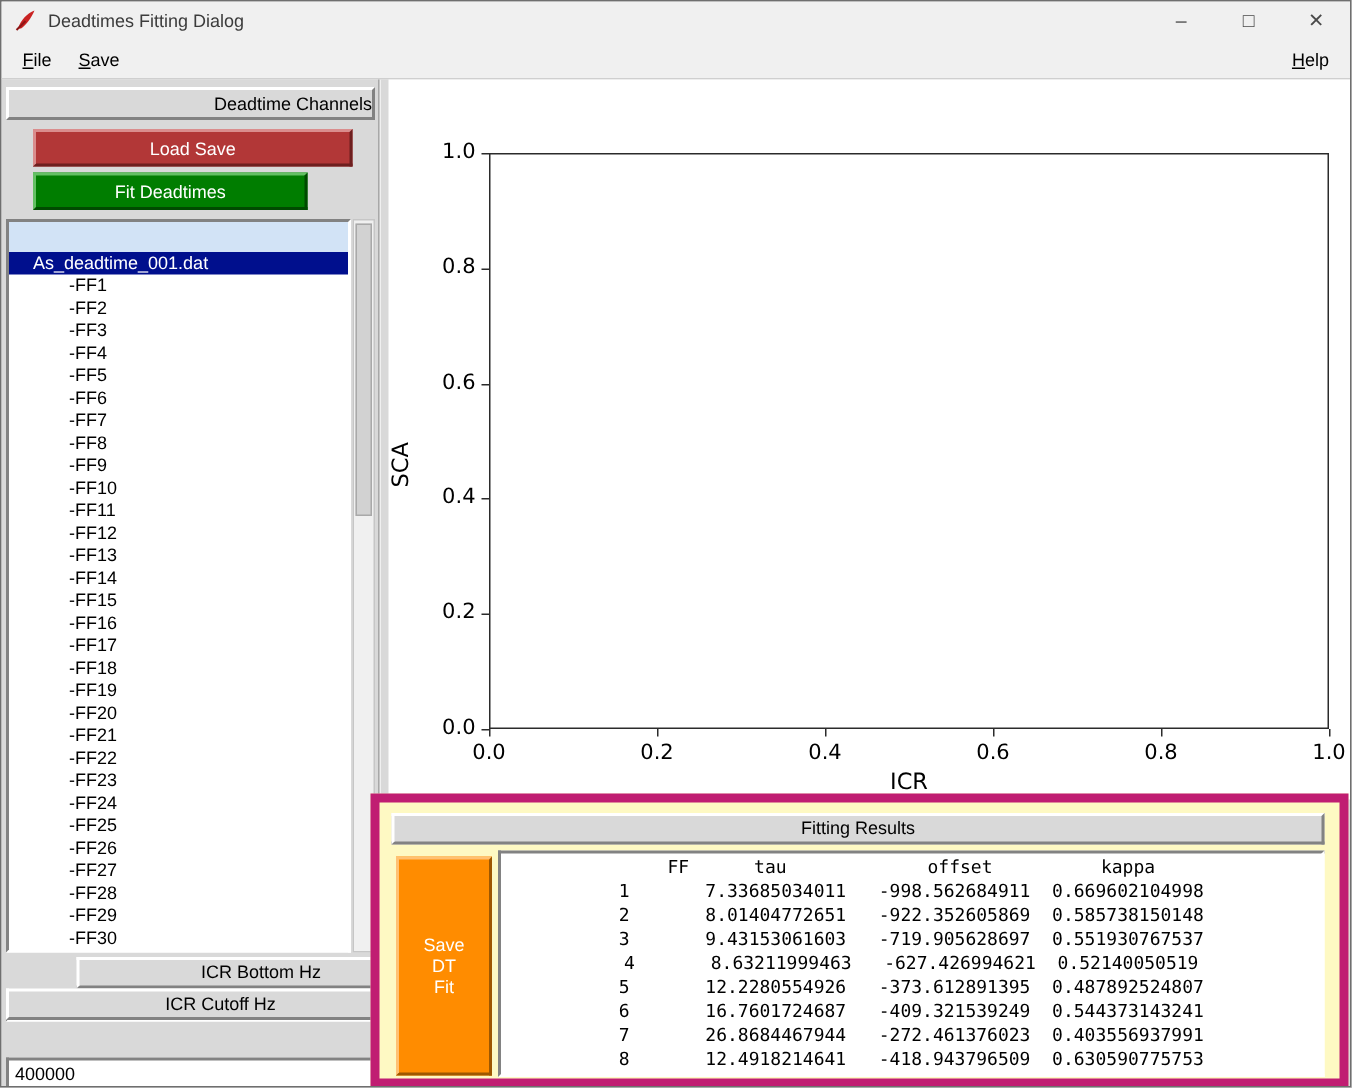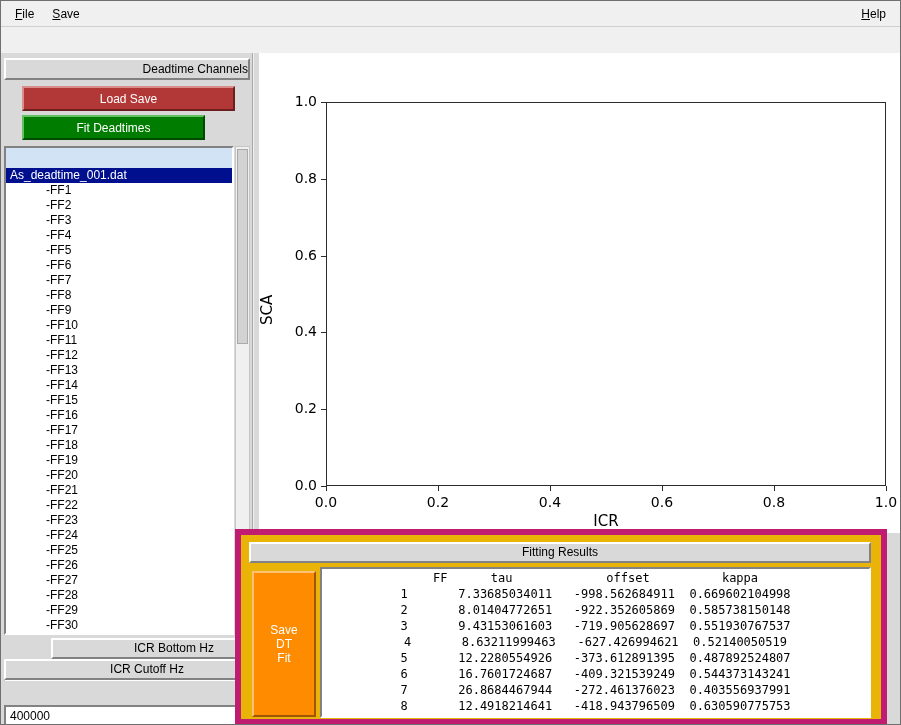--- a/index.html
+++ b/index.html
@@ -25,21 +25,21 @@
   .raised { border:2px solid; border-color:#ffffff #828282 #828282 #ffffff; background:#d9d9d9; }
   .sunken { border:2px solid; border-color:#828282 #ffffff #ffffff #828282; background:#ffffff; }
   .sb-header { position:absolute; left:3px; top:5px; width:246px; height:22px; text-align:right; line-height:18px; }
   .btn { font-family:"Liberation Sans", sans-serif; font-size:12px; cursor:pointer; }
   .btn.load { position:absolute; left:21px; top:33px; width:213px; height:25px; background:#b23737; color:#fff;
     border:2px solid; border-color:#da8d8d #6d1f1f #6d1f1f #da8d8d; }
   .btn.fit { position:absolute; left:21px; top:62px; width:183px; height:25px; background:#007d00; color:#fff;
     border:2px solid; border-color:#63c063 #004a00 #004a00 #63c063; }
   .listwrap { position:absolute; left:3px; top:93px; width:246px; height:489px; display:flex; }
   .listbox { flex:1; overflow:hidden; }
-  .lrow { height:15px; line-height:15px; padding-left:4px; white-space:nowrap; font-size:12px; }
+  .lrow { height:15px; line-height:15px; padding-left:16px; white-space:nowrap; font-size:12px; }
   .row-empty { height:20px; background:#d2e3f6; }
   .row-selected { background:#000f8d; color:#ffffff; }
   .row-ff { padding-left:40px; }
   .scrollbar { width:15px; margin-left:1px; background:#f0f0f0; border:1px solid #c6c6c6; position:relative; }
   .sb-thumb { position:absolute; left:1px; right:1px; top:2px; height:195px; background:#d2d2d2; border:1px solid #a9a9a9; }
   .sb-label { position:absolute; left:3px; width:246px; height:21px; text-align:center; line-height:17px; }
   #lbl-bottom { top:585px;margin-left:47px; }
   #lbl-cutoff { top:606px;padding-left:40px; }
   .entry { position:absolute; left:3px; width:246px; height:21px; padding:0 4px;
     font:12px "Liberation Sans", sans-serif; background:#fff;
@@ -51,36 +51,50 @@
   .figure { position:absolute; left:5px; top:0; width:643px; height:480px; background:#ffffff; }
   .axes { position:absolute; left:67px; top:49px; width:560px; height:384px; background:#ffffff; border:1px solid #2b2b2b; }
   .xlabel { position:absolute; left:67px; top:459px; width:560px; text-align:center; font:15px "DejaVu Sans", sans-serif; }
   .ylabel { position:absolute; left:-1px; top:272px; font:15px "DejaVu Sans", sans-serif;
     transform:rotate(-90deg); transform-origin:left top; }
   .xtick-line { position:absolute; width:1px; height:5px; background:#2b2b2b; top:433px; }
   .xtick-label { position:absolute; top:441px; width:40px; text-align:center; font:14px "DejaVu Sans", sans-serif; }
   .ytick-line { position:absolute; width:5px; height:1px; background:#2b2b2b; left:62px; }
   .ytick-label { position:absolute; left:20px; width:38px; text-align:right; font:14px "DejaVu Sans", sans-serif; }
   
-  .highlight { position:absolute; left:234px; top:528px; width:652px; height:196px;
-    border:6px solid #c01d72; background:#eab308; }
+  .highlight { position:absolute; left:246px; top:528px; width:652px; height:196px;
+    border:6px solid #c01d72; background:#fef9c3; }
   .fr-header { position:absolute; left:8px; top:7px; width:622px; height:21px; text-align:center; line-height:17px; }
   .fr-save { position:absolute; left:11px; top:36px; width:64px; height:146px; background:#ff8c00; color:#fff;
     border:2px solid; border-color:#ffc173 #9e5700 #9e5700 #ffc173;
     display:flex; align-items:center; justify-content:center;
     white-space:pre; line-height:17px; font:12px "Liberation Sans", sans-serif; cursor:pointer; }
   .fr-text { position:absolute; left:79px; top:32px; width:551px; height:151px; overflow:hidden;
     font:12px "DejaVu Sans Mono", monospace; line-height:16px; padding:1px 4px; margin:0;
     background:#fff; border:2px solid; border-color:#828282 #ffffff #ffffff #828282;text-align:center; }
 </style>
 </head>
 <body>
 
 <div class="window">
 
+  <div class="titlebar">
+    <span class="app-icon">
+      <svg width="16" height="16" viewBox="0 0 16 16">
+        <path d="M3 13 C5 7 9 3 14 1 C12 6 8 11 5 13 Z" fill="#c92222"></path>
+        <path d="M2 14 L8 8" stroke="#8c1414" stroke-width="1.3" fill="none"></path>
+      </svg>
+    </span>
+    <span class="title">Deadtimes Fitting Dialog</span>
+    <div class="win-controls">
+      <span class="win-btn">–</span>
+      <span class="win-btn">□</span>
+      <span class="win-btn">✕</span>
+    </div>
+  </div>
 
   <div class="menubar">
     <span class="menu-item"><u>F</u>ile</span>
     <span class="menu-item"><u>S</u>ave</span>
     <span class="menu-item right"><u>H</u>elp</span>
   </div>
 
   <div class="sidebar">
     <div class="sb-header raised">Deadtime Channels</div>
     <button class="btn load">Load Save</button>

